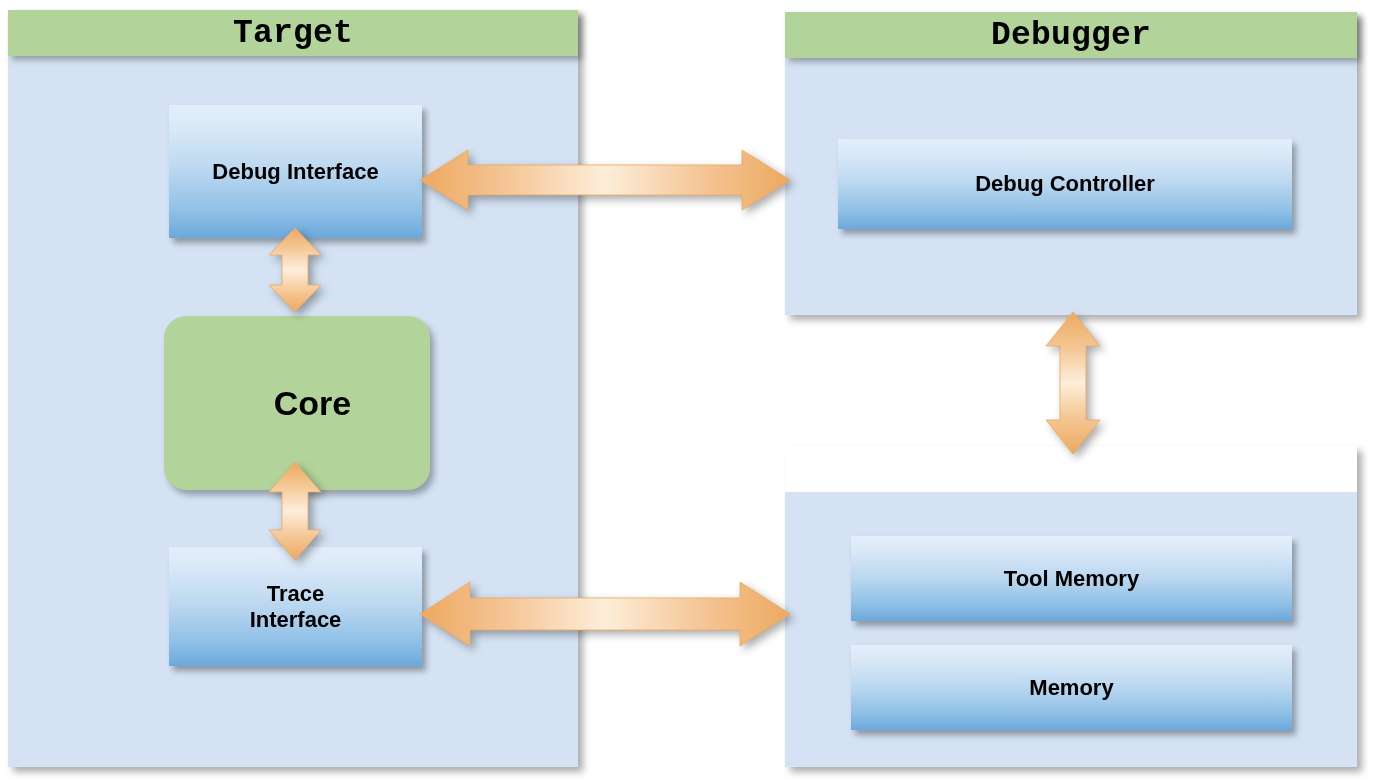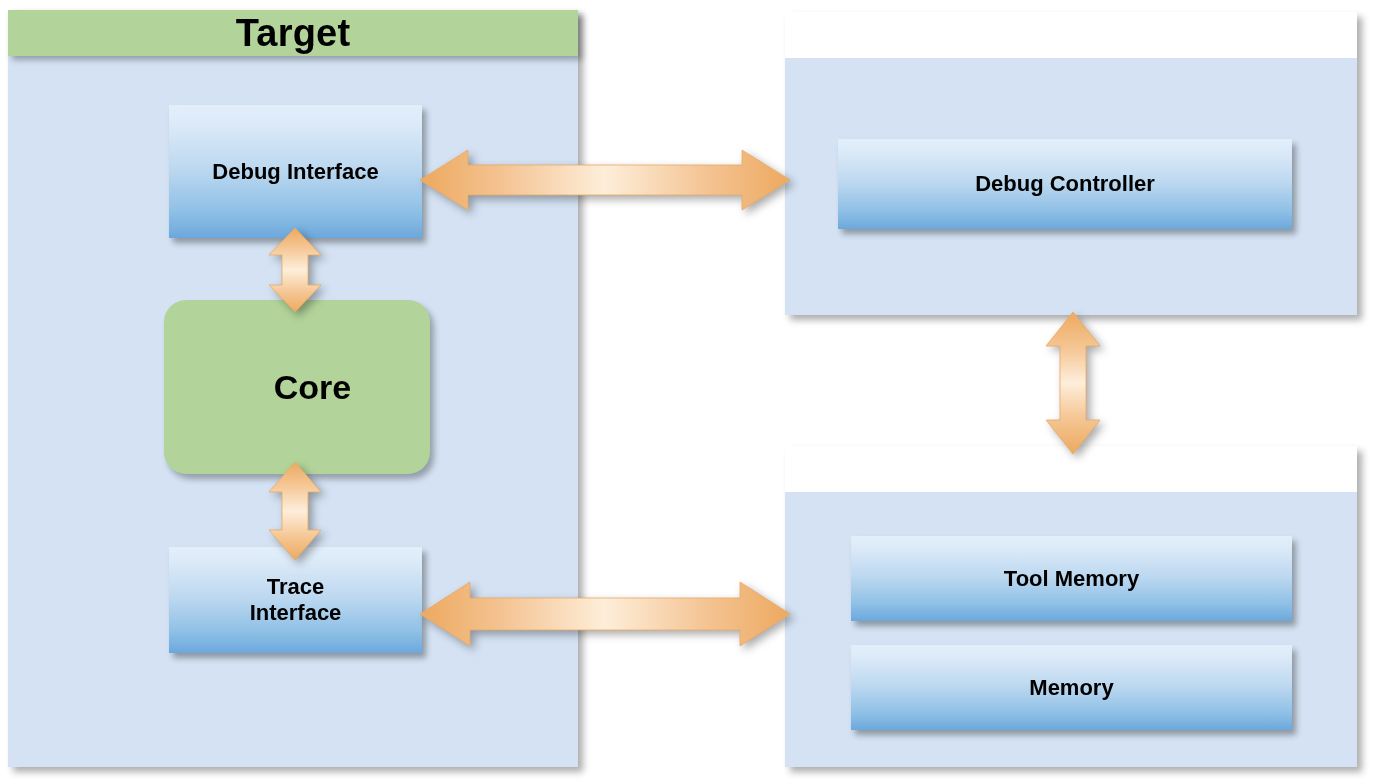--- a/index.html
+++ b/index.html
@@ -85,51 +85,54 @@
 
   
   .arrow {
     position: absolute;
     z-index: 5;
     filter: drop-shadow(4px 4px 4px rgba(0,0,0,0.33));
   }
   .arrow svg { display: block; }
 
   
-  .t-panel-title { font-size: 38px; }
+  .t-panel-title { font-size: 33px; font-family: Liberation Mono, monospace; }
   .t-node        { font-size: 22px; align-items: center; }
   .t-core        { font-size: 34px; }
 </style>
 </head>
 <body>
 
 <div id="canvas">
 
   <div class="panel" style="left:8px; top:10px; width:570px; height:757px;">
     <div class="panel-body" style="top:46px; height:711px;"></div>
     <div class="panel-header t-panel-title" style="height:46px;">
       <span>Target</span>
     </div>
   </div>
 
   <div class="node t-node" style="left:169px; top:105px; width:253px; height:133px;">
     <span>Debug Interface</span>
   </div>
 
-  <div class="core-node t-core" style="left:164px; top:300px; width:266px; height:174px;padding-left:31px;">
+  <div class="core-node t-core" style="left:164px; top:316px; width:266px; height:174px;padding-left:31px;">
     <span>Core</span>
   </div>
 
-  <div class="node t-node" style="left:169px; top:547px; width:253px; height:106px; flex-direction:column;">
+  <div class="node t-node" style="left:169px; top:547px; width:253px; height:119px; flex-direction:column;">
     <span>Trace</span>
     <span>Interface</span>
   </div>
 
   <div class="panel" style="left:785px; top:12px; width:572px; height:303px;">
     <div class="panel-body" style="top:46px; height:257px;"></div>
+    <div class="panel-header t-panel-title" style="height:46px;">
+      <span>Debugger</span>
+    </div>
   </div>
 
   <div class="node t-node" style="left:838px; top:139px; width:454px; height:90px;">
     <span>Debug Controller</span>
   </div>
 
   <div class="panel" style="left:785px; top:446px; width:572px; height:321px;">
     <div class="panel-body" style="top:46px; height:275px;"></div>
   </div>
 

